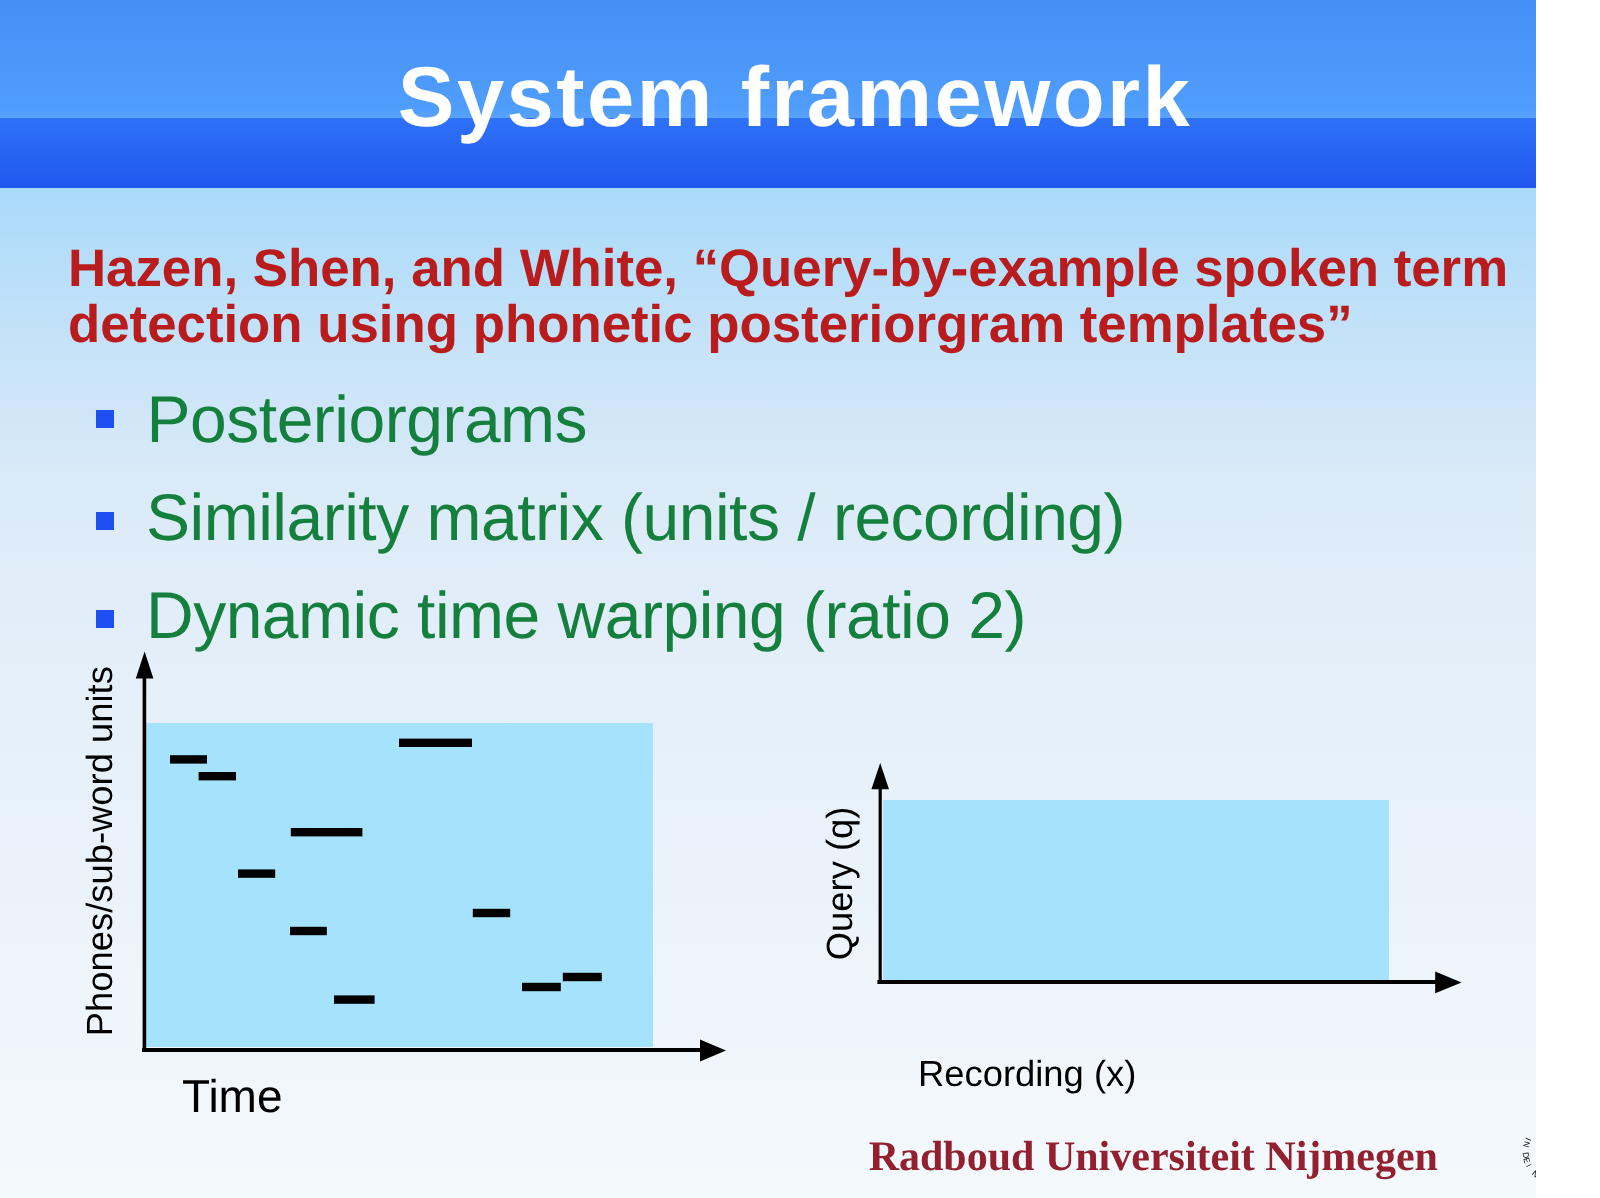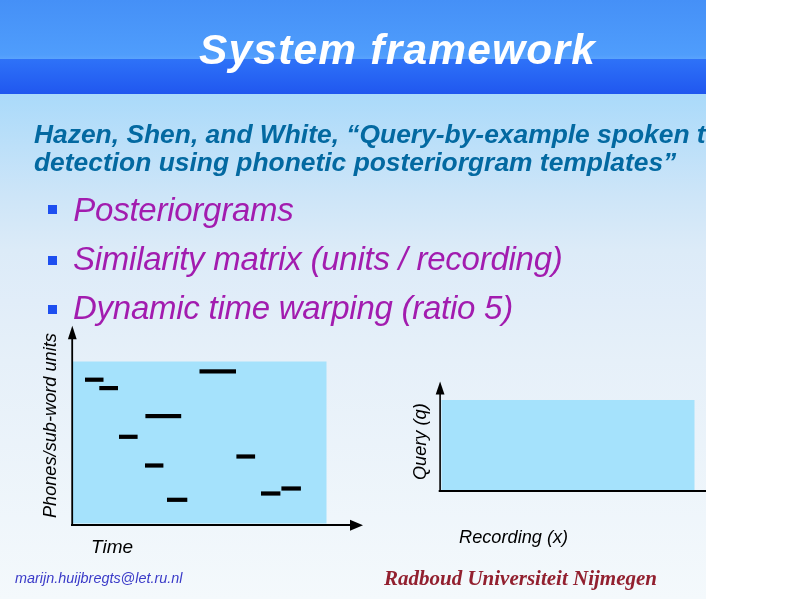--- a/index.html
+++ b/index.html
@@ -1,28 +1,28 @@
 <!DOCTYPE html>
 <html><head>
 <meta charset="utf-8">
 <style>
   html,body{margin:0;padding:0;}
-  #slide{position:relative;width:706px;height:599px;overflow:hidden;
-         font-family:"Liberation Sans",sans-serif;background:#f3f8fb;font-style:italic;}
+  #slide{position:relative;width:768px;height:599px;overflow:hidden;
+         font-family:"Liberation Sans",sans-serif;background:#f3f8fb;}
   .band1{position:absolute;left:0;top:0;width:800px;height:59px;
          background:linear-gradient(180deg,#4590f7 0%,#4f9dfc 93%,#5aa3fd 100%);}
   .band2{position:absolute;left:0;top:59px;width:800px;height:35px;
          background:linear-gradient(180deg,#2e72f8 0%,#2057ef 100%);}
   .bodybg{position:absolute;left:0;top:94px;width:800px;height:505px;
          background:linear-gradient(180deg,#aadafa 0%,#cde5f8 20%,#dcebf8 31%,#e1edf9 41%,#e6f0f9 53%,#f4f9fc 100%);}
   .title{position:absolute;left:-2.5px;top:28.9px;width:800px;text-align:center;
          color:#ffffff;font-size:42.5px;font-weight:bold;letter-spacing:1.2px;line-height:1.0;}
   .hazen{position:absolute;left:34px;top:119.7px;width:745px;
-         color:#0369a1;font-size:26.4px;font-weight:bold;line-height:28.2px;letter-spacing:0;}
-  .bt{position:absolute;color:#a21caf;font-size:33px;line-height:33px;letter-spacing:-0.25px;text-align:center;}
+         color:#b91c1c;font-size:26.4px;font-weight:bold;line-height:28.2px;letter-spacing:0;}
+  .bt{position:absolute;color:#15803d;font-size:33px;line-height:33px;letter-spacing:-0.25px;text-align:center;}
   .sq{position:absolute;width:9px;height:9px;background:#1e4ff0;}
   .lbl{position:absolute;color:#000;font-size:18.2px;line-height:1;}
   .rot{transform:rotate(-90deg);transform-origin:center center;white-space:nowrap;}
   .mail{position:absolute;left:15px;top:570.5px;color:#3a3ac8;font-size:14.4px;line-height:1;}
   .radb{position:absolute;right:49px;top:567.5px;color:#92202f;
         font-family:"Liberation Serif",serif;font-size:21px;font-weight:bold;line-height:1;}
   svg{position:absolute;left:0;top:0;}
 </style>
 </head>
 <body>
@@ -31,21 +31,21 @@
   <div class="band2"></div>
   <div class="bodybg"></div>
   <div class="title">System framework</div>
   <div class="hazen">Hazen, Shen, and White, “Query-by-example spoken term detection using phonetic posteriorgram templates”</div>
 
   <div class="sq" style="left:47.5px;top:204.5px;"></div>
   <div class="bt" style="left:73.3px;top:193px;">Posteriorgrams</div>
   <div class="sq" style="left:47.5px;top:255.8px;"></div>
   <div class="bt" style="left:73px;top:241.8px;">Similarity matrix (units / recording)</div>
   <div class="sq" style="left:47.5px;top:305.2px;"></div>
-  <div class="bt" style="left:73px;top:291px;">Dynamic time warping (ratio 5)</div>
+  <div class="bt" style="left:73px;top:291px;">Dynamic time warping (ratio 2)</div>
 
   <svg width="800" height="599" viewBox="0 0 800 599">
 
     <rect x="73" y="361.5" width="253.5" height="162" fill="#a5e2fc"></rect>
     <line x1="72.2" y1="338" x2="72.2" y2="524.5" stroke="#000" stroke-width="1.8"></line>
     <polygon points="72.3,325.8 67.9,339.2 76.7,339.2" fill="#000"></polygon>
     <line x1="71" y1="525" x2="350" y2="525" stroke="#000" stroke-width="2"></line>
     <polygon points="363,525.2 350,519.7 350,530.7" fill="#000"></polygon>
     <g fill="#000">
       <rect x="85" y="377.6" width="18.5" height="4.2"></rect>
@@ -99,19 +99,18 @@
       <text transform="translate(30.81,33.31) rotate(-59.6)" font-size="4.1" text-anchor="middle" fill="#000">I</text>
       <text transform="translate(32.08,30.63) rotate(-69.8)" font-size="4.1" text-anchor="middle" fill="#000">C</text>
       <text transform="translate(32.85,27.76) rotate(-80.1)" font-size="4.1" text-anchor="middle" fill="#000">I</text>
       <text transform="translate(33.10,24.81) rotate(-90.3)" font-size="4.1" text-anchor="middle" fill="#000">T</text>
       <text transform="translate(32.82,21.86) rotate(-100.6)" font-size="4.1" text-anchor="middle" fill="#000">E</text>
       <text transform="translate(32.02,19.01) rotate(-110.8)" font-size="4.1" text-anchor="middle" fill="#000">R</text>
     </g>
   </svg>
 
   <div class="lbl rot" style="left:-42.4px;top:416.5px;width:184px;text-align:center;">Phones/sub-word units</div>
-  <div class="lbl" style="left:91px;top:536.5px;font-size:19px;">Time</div>
+  <div class="lbl" style="left:91px;top:536.5px;font-size:23px;">Time</div>
   <div class="lbl rot" style="left:383px;top:433.9px;width:74px;text-align:center;">Query (q)</div>
   <div class="lbl" style="left:459px;top:501px;margin-top:27px;">Recording (x)</div>
 
-  <div class="mail">marijn.huijbregts@let.ru.nl</div>
   <div class="radb">Radboud Universiteit Nijmegen</div>
 </div>
 
 </body></html>

